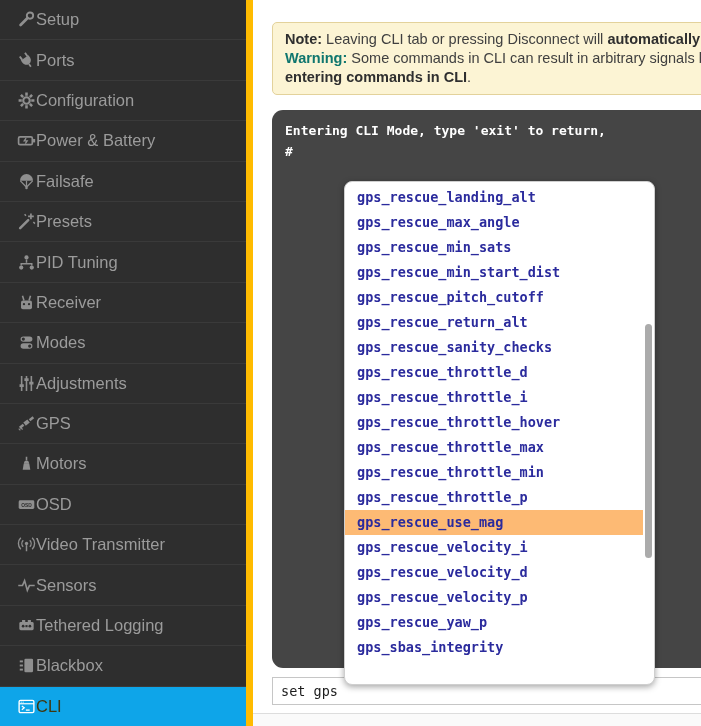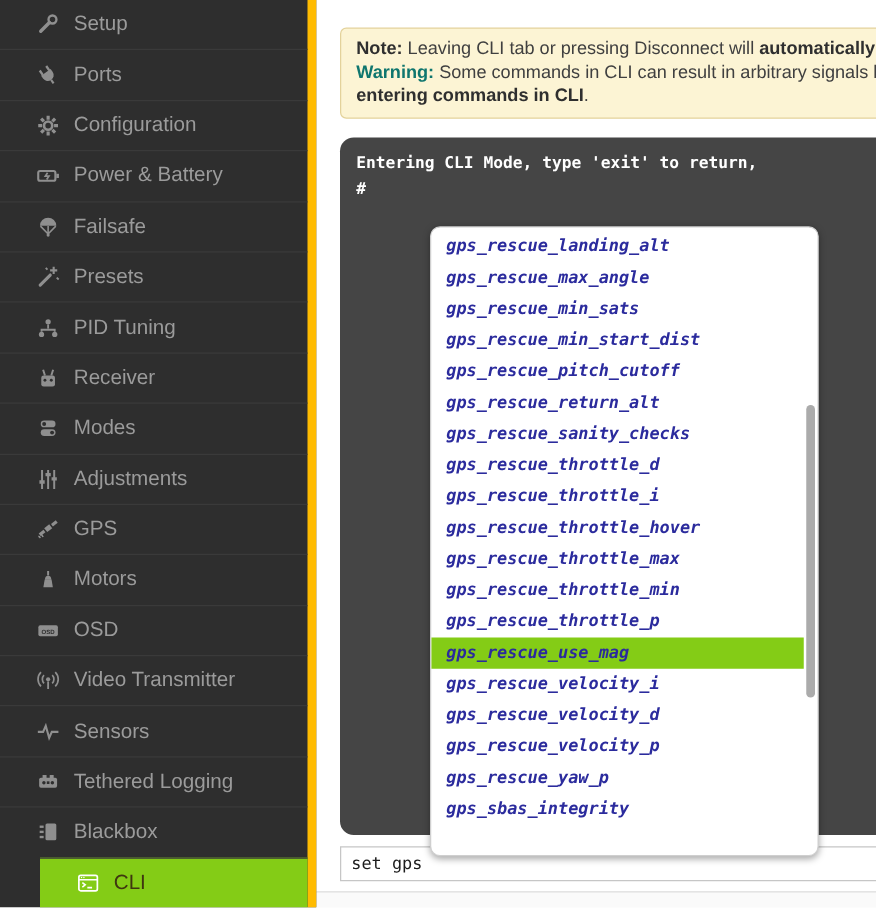--- a/index.html
+++ b/index.html
@@ -8,28 +8,28 @@
     background:#ffffff;font-family:"Liberation Sans",sans-serif;
     -webkit-font-smoothing:antialiased;
   }
   
   .sidebar{
     position:absolute;left:0;top:0;width:246px;height:726px;
     background:#2e2e2e;border-right:7px solid #ffbb00;
     display:flex;flex-direction:column;z-index:3;
   }
   .side-item{
-    flex:1 1 0;display:flex;align-items:center;gap:11px;
-    padding-left:28px;color:#9b9b9b;font-size:16.5px;cursor:pointer;
+    flex:1 1 0;display:flex;align-items:center;
+    padding-left:16px;color:#9b9b9b;font-size:16.5px;cursor:pointer;
     border-top:1px solid #3a3a3a;box-sizing:border-box;white-space:nowrap;
   }
   .side-item:first-child{border-top:none;}
   .side-item .icon{width:20px;height:20px;display:inline-flex;align-items:center;justify-content:center;flex:0 0 20px;}
   .side-item .icon svg{width:19px;height:19px;}
-  .side-item.active{background:#84cc16;color:#3f3710;margin-left:32px;}
+  .side-item.active{background:#0ea5e9;color:#3f3710;}
   
   .note-box{
     position:absolute;left:272px;top:22px;width:620px;box-sizing:border-box;
     background:#fcf4d4;border:1px solid #e3d29b;border-radius:5px;
     padding:7px 12px;color:#404040;font-size:14.5px;line-height:19px;z-index:1;
   }
   .note-line{white-space:nowrap;}
   .note-line b{color:#2f2f2f;}
   .note-line .warn{color:#0f766e;}
   
@@ -39,27 +39,27 @@
     font-family:"DejaVu Sans Mono",monospace;font-size:13px;font-weight:bold;
     color:#ffffff;line-height:21px;
   }
   .terminal .tline{white-space:pre;}
   
   .ac-dropdown{
     position:absolute;left:344px;top:181px;width:311px;height:504px;box-sizing:border-box;
     background:#ffffff;border:1px solid #cfcfcf;border-radius:8px;
     box-shadow:0 2px 6px rgba(0,0,0,0.35);z-index:5;overflow:hidden;
   }
-  .ac-list{list-style:none;margin:0;padding:3px 0 0 0;font-style:italic;}
+  .ac-list{list-style:none;margin:0;padding:3px 0 0 0;}
   .ac-item{
     height:25px;line-height:25px;padding-left:12px;margin-right:11px;
     font-family:"DejaVu Sans Mono",monospace;font-size:13.5px;font-weight:bold;
     color:#2b2b9d;white-space:nowrap;cursor:pointer;
   }
-  .ac-item.selected{background:#84cc16;}
+  .ac-item.selected{background:#fdba74;}
   .ac-thumb{
     position:absolute;right:2px;top:142px;width:7px;height:234px;
     background:#ababab;border-radius:4px;cursor:pointer;
   }
   
   .cli-input{
     position:absolute;left:272px;top:677px;width:440px;height:28px;box-sizing:border-box;
     border:1px solid #c6c6c6;border-radius:0;background:#ffffff;z-index:4;
     font-family:"DejaVu Sans Mono",monospace;font-size:13.5px;color:#1c1c1c;
     padding:0 0 0 8px;outline:none;

